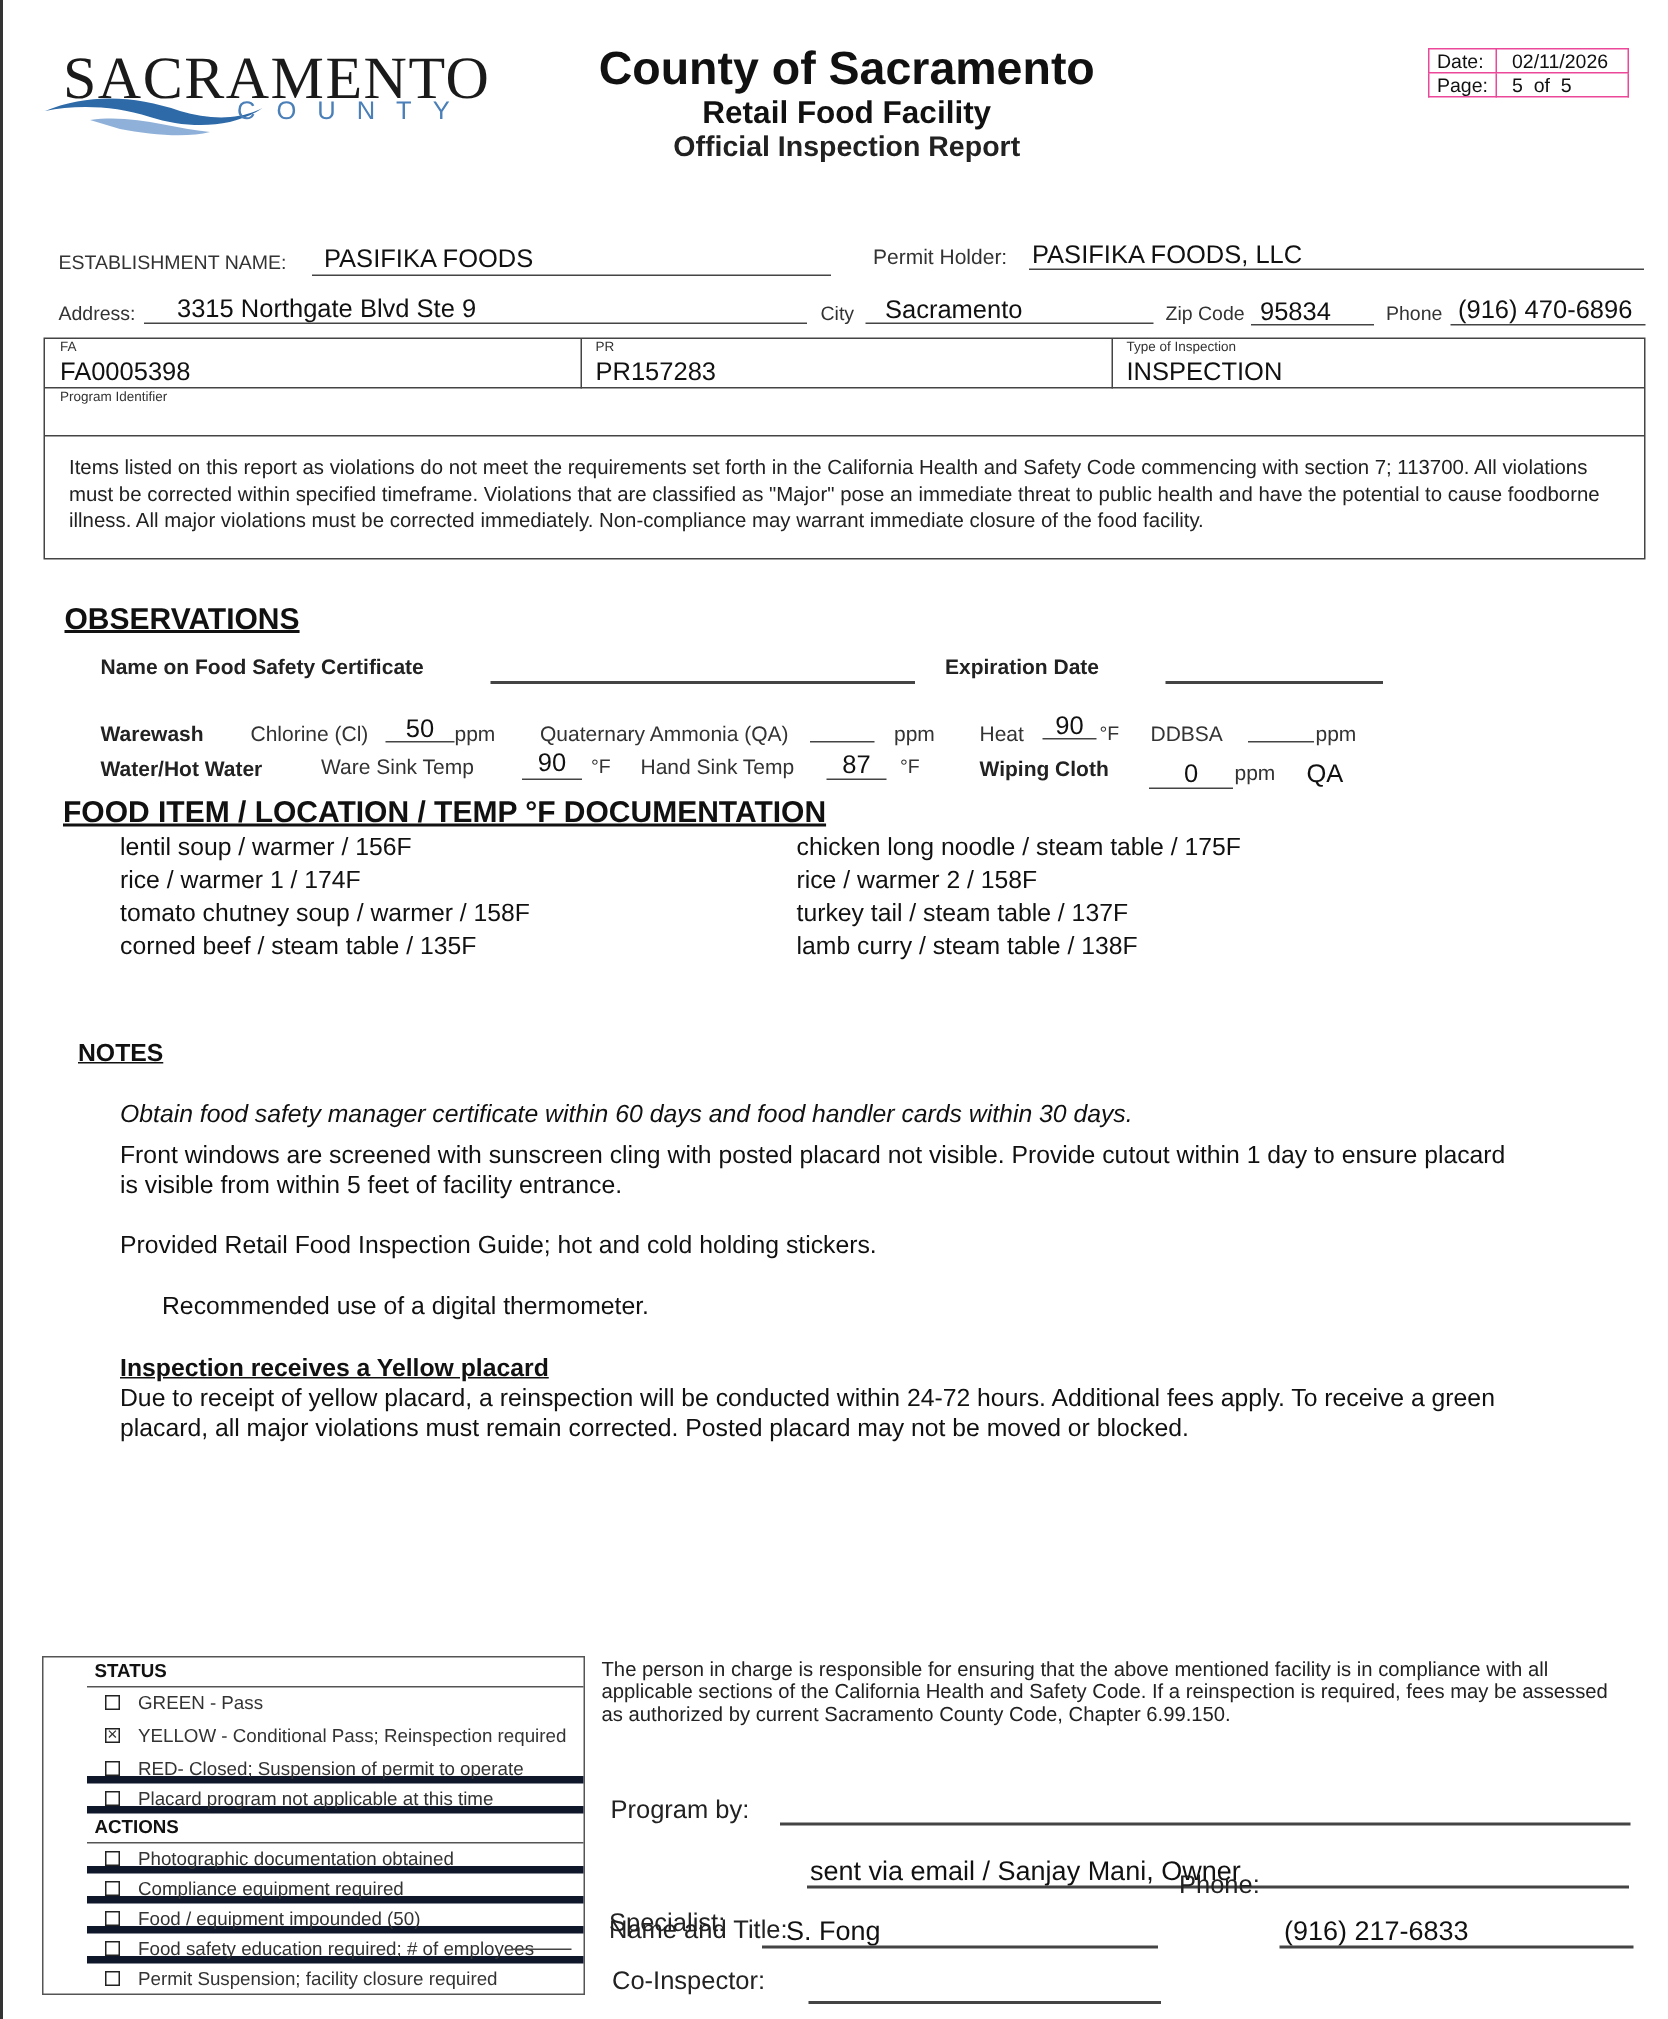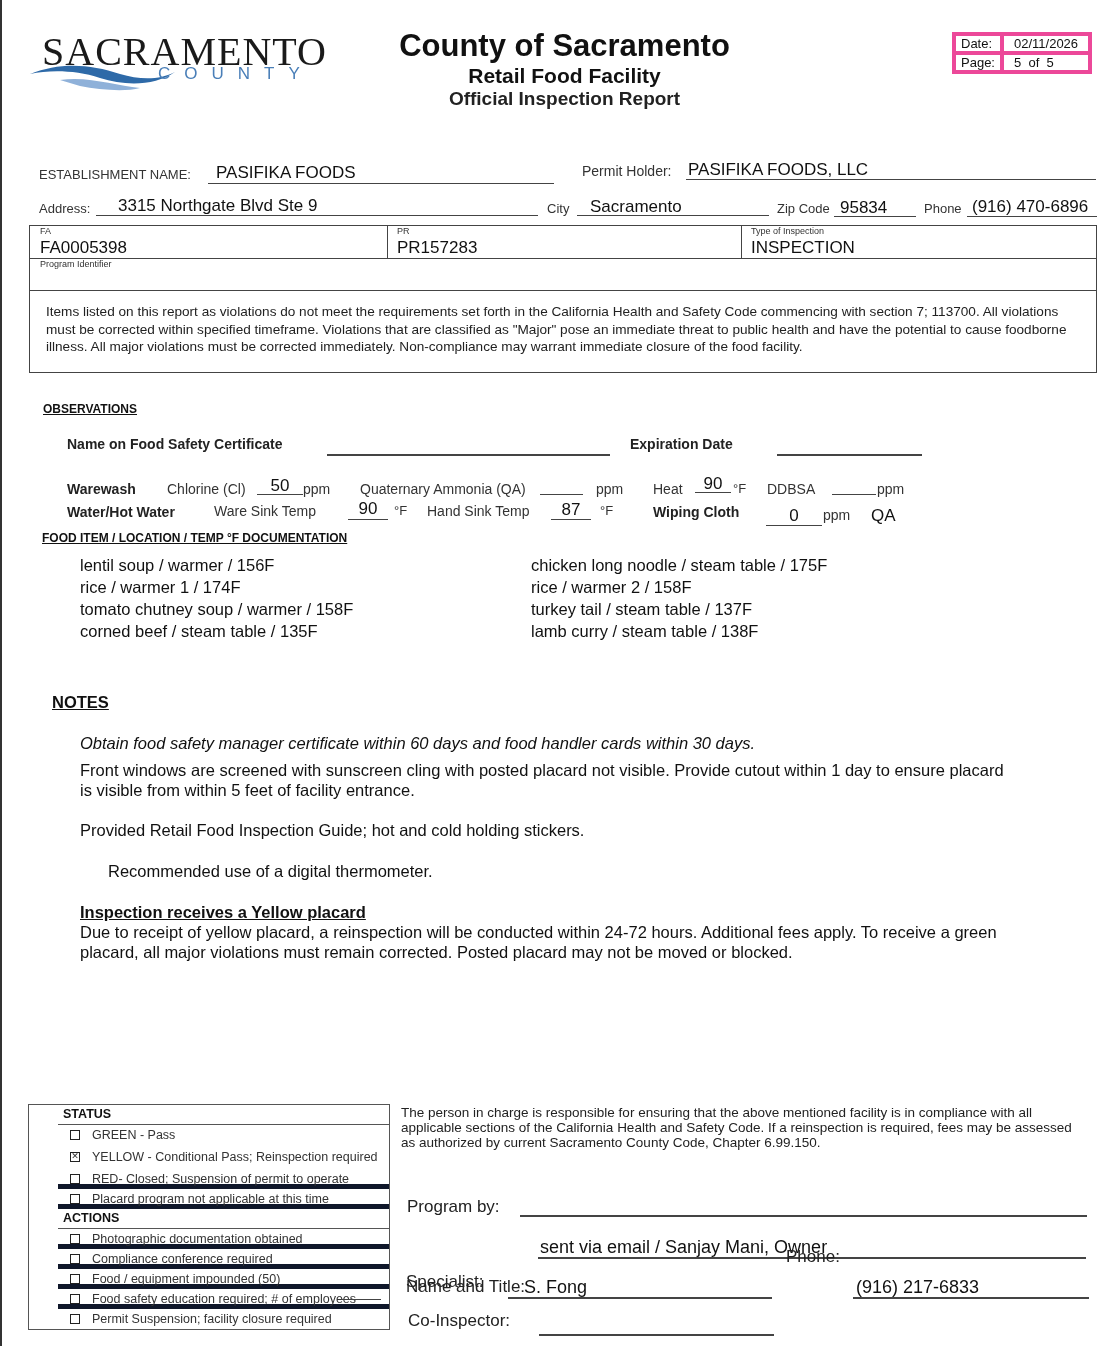--- a/index.html
+++ b/index.html
@@ -15,41 +15,41 @@
     .logo-wave { position: absolute; left: 0; top: 30px; }
 
     
     .title-block { left: 360px; top: 28px; width: 405px; text-align: center; }
     .t1 { font-size: 31px; font-weight: bold; line-height: 36px; }
     .t2 { font-size: 21px; font-weight: bold; line-height: 24px; }
     .t3 { font-size: 19px; font-weight: bold; line-height: 22px; color: #222; }
 
     
     .datebox { left: 950px; top: 32px; border: 1px solid #333; border-collapse: collapse; font-size: 13px; }
-    .datebox td { border: 4px solid #ec4899; padding: 0 5px; height: 16px; line-height: 15px; }
+    .datebox td { border: 1px solid #ec4899; padding: 0 5px; height: 16px; line-height: 15px; }
     .datebox td.v { width: 88px; padding-left: 10px; }
 
     
     .lbl { font-size: 13px; color: #333; white-space: nowrap; }
     .val { font-size: 17px; white-space: nowrap; }
     .uline { border-bottom: 1px solid #444; height: 1px; }
 
     
     .fabox { left: 27px; top: 225px; width: 1068px; height: 148px; border: 1px solid #444; }
     .fa-row { position: absolute; left: 0; top: 0; width: 100%; height: 33px; border-bottom: 1px solid #444; }
     .fa-cell { position: absolute; top: 0; height: 33px; }
     .fa-cell .small { position: absolute; left: 10px; top: 0; font-size: 9px; color: #333; }
     .fa-cell .big { position: absolute; left: 10px; top: 12px; font-size: 17px; }
     .fa-div { position: absolute; top: 0; width: 1px; height: 33px; background: #444; }
     .prog-row { position: absolute; left: 0; top: 33px; width: 100%; height: 32px; border-bottom: 1px solid #444; }
     .prog-row .small { position: absolute; left: 10px; top: 0; font-size: 9px; color: #333; }
     .disclaimer { position: absolute; left: 16px; top: 77px; width: 1040px; font-size: 13.6px; line-height: 17.5px; color: #222; }
 
     
-    .sec-h { font-size: 12px; font-weight: bold; text-decoration: underline; white-space: nowrap; }
+    .sec-h { font-size: 20px; font-weight: bold; text-decoration: underline; white-space: nowrap; }
     .obs-b { font-size: 14px; font-weight: bold; color: #222; white-space: nowrap; }
     .obs-n { font-size: 14px; color: #333; white-space: nowrap; }
     .obs-v { font-size: 17px; white-space: nowrap; text-align: center; }
 
     .food-item { font-size: 16.5px; white-space: nowrap; line-height: 22px; }
 
     .notes-p { font-size: 16.5px; line-height: 20px; width: 960px; }
 
     
     .statusbox { left: 26px; top: 1104px; width: 362px; border: 1px solid #555; padding-left: 29px; }
@@ -228,21 +228,21 @@
       <span class="cb"></span>
       <span class="txt">Placard program not applicable at this time</span>
     </div>
     <div class="sb-head">ACTIONS</div>
     <div class="sb-row">
       <span class="cb"></span>
       <span class="txt">Photographic documentation obtained</span>
     </div>
     <div class="sb-row">
       <span class="cb"></span>
-      <span class="txt">Compliance conference required</span>
+      <span class="txt">Compliance equipment required</span>
     </div>
     <div class="sb-row">
       <span class="cb"></span>
       <span class="txt">Food / equipment impounded (50)</span>
     </div>
     <div class="sb-row">
       <span class="cb"></span>
       <span class="txt">Food safety education required; # of employees</span>
       <span class="blank"></span>
     </div>

